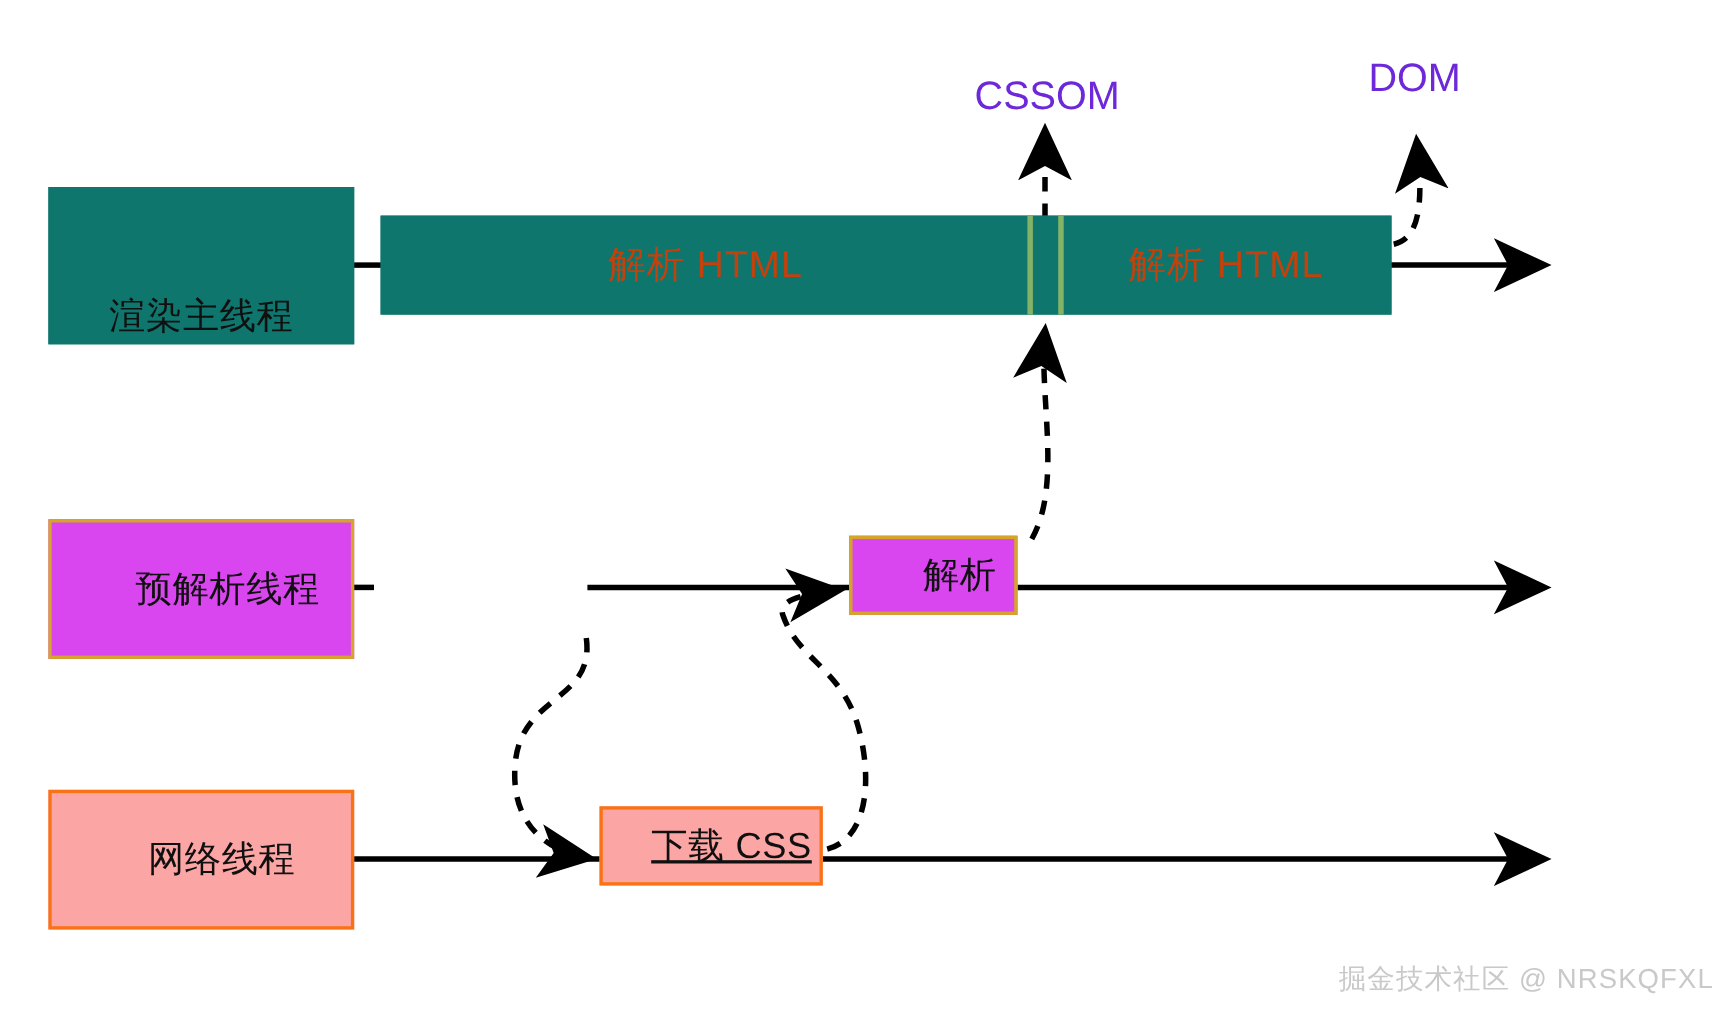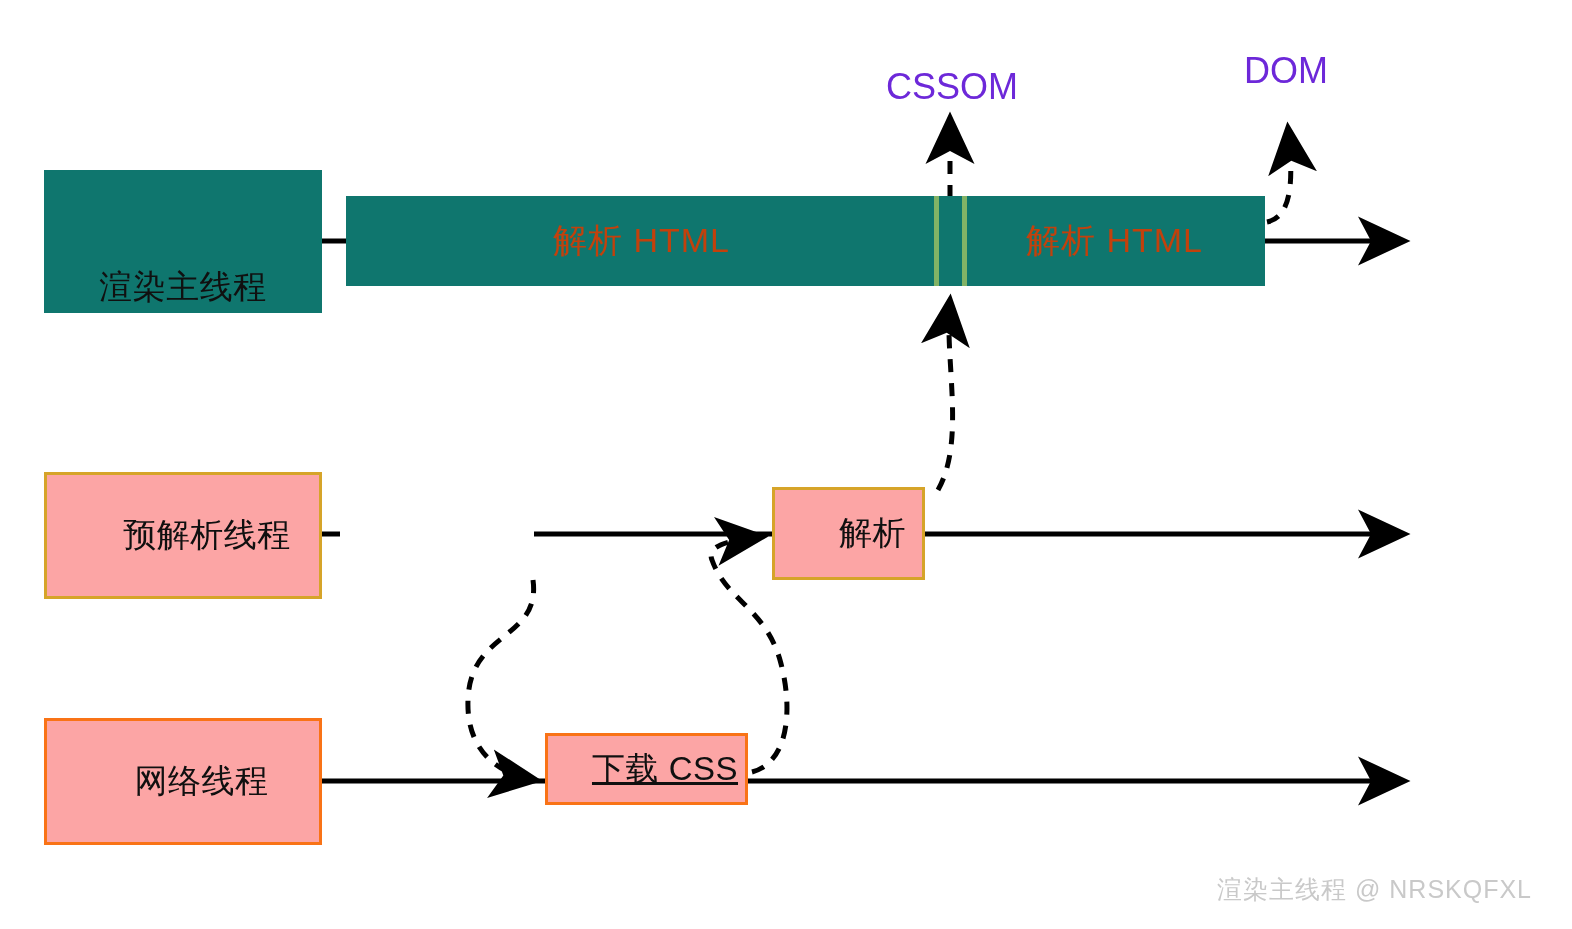--- a/index.html
+++ b/index.html
@@ -29,21 +29,21 @@
     position: absolute;
     box-sizing: border-box;
     display: flex;
     align-items: center;
     justify-content: center;
     text-align: center;
     color: #101010;
     letter-spacing: 0.5px;
   }
   .green-fill   { background: #0f766e; border: 3px solid #0f766e; align-items: flex-end; }
-  .orange-fill  { background: #fca5a5; border: 3px solid #d6a429; padding-left: 48px; }
+  .orange-fill  { background: #d946ef; border: 3px solid #d6a429; padding-left: 48px; }
   .red-fill     { background: #fca5a5; border: 3px solid #f97316; padding-left: 37px; }
 
   .label-box { font-size: 33px; }
   .task-box  { font-size: 33px; }
 
   .axis-label {
     position: absolute;
     font-size: 36px;
     color: #6d28d9;
     white-space: nowrap;
@@ -137,37 +137,37 @@
 
   <div class="seg-text" style="left:967px; top:196px; width:295px; height:90px;">
     <span>解析 HTML</span>
   </div>
 
   <div class="box orange-fill label-box" style="left:44px; top:472px; width:278px; height:127px;">
     <span>预解析线程</span>
   </div>
 
 
-  <div class="box orange-fill task-box" style="left:772px; top:487px; width:153px; height:93px;">
+  <div class="box orange-fill task-box" style="left:772px; top:487px; width:153px; height:72px;">
     <span>解析</span>
   </div>
 
   <div class="box red-fill label-box" style="left:44px; top:718px; width:278px; height:127px;">
     <span>网络线程</span>
   </div>
 
   <div class="box red-fill task-box" style="left:545px; top:733px; width:203px; height:72px;text-decoration:underline;">
     <span>下载 CSS</span>
   </div>
 
   <div class="axis-label" style="left:886px; top:66px;">
     <span>CSSOM</span>
   </div>
 
   <div class="axis-label" style="left:1244px; top:50px;">
     <span>DOM</span>
   </div>
 
   <div class="watermark" style="left:1217px; top:873px;">
-    <span>渲染主线程 @ NRSKQFXL</span>
+    <span>掘金技术社区 @ NRSKQFXL</span>
   </div>
 
 </div>
 
 </body></html>

